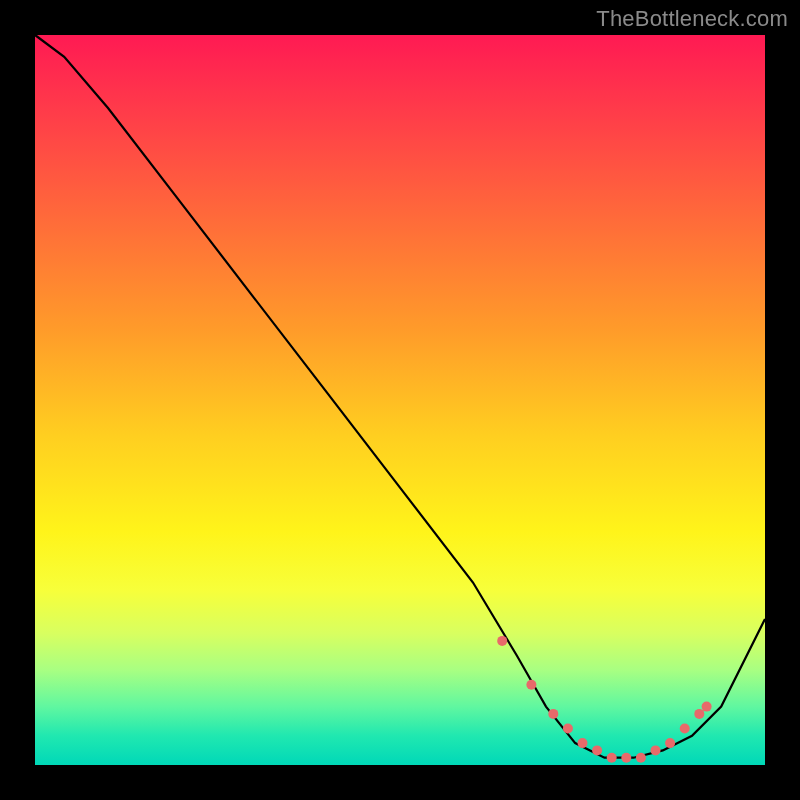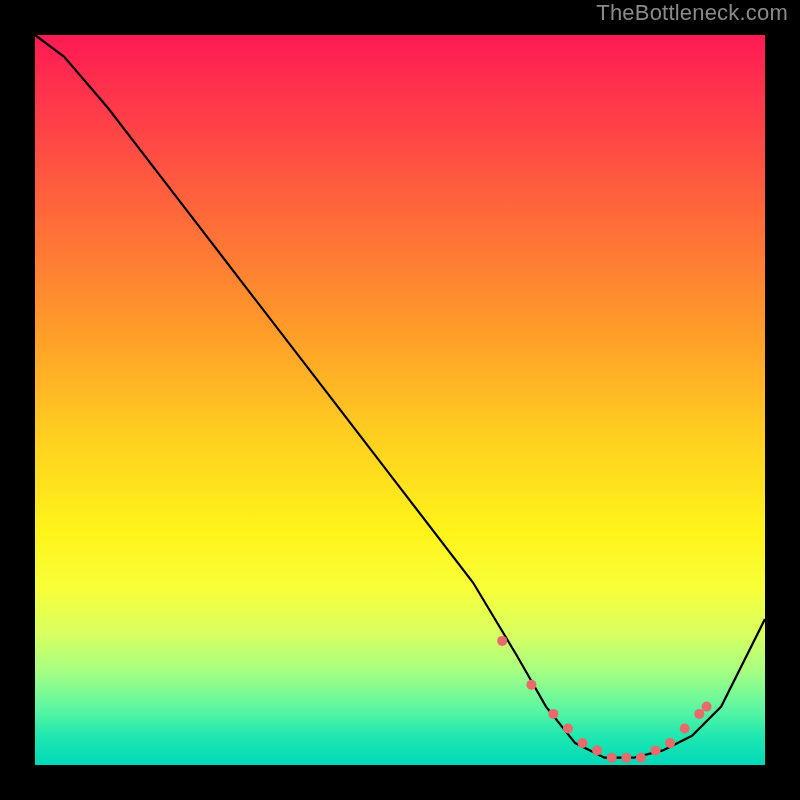--- a/index.html
+++ b/index.html
@@ -43,21 +43,21 @@
   svg.curve {
     position: absolute;
     left: 0;
     top: 0;
     width: 730px;
     height: 730px;
     overflow: visible;
   }
   .watermark {
     position: absolute;
-    top: 0;
+    top: 6px;
     right: 12px;
     color: #8a8a8a;
     font-size: 22px;
     font-weight: 500;
     letter-spacing: 0.2px;
     user-select: none;
     margin-left: 28px;
   }
 </style>
 </head>

